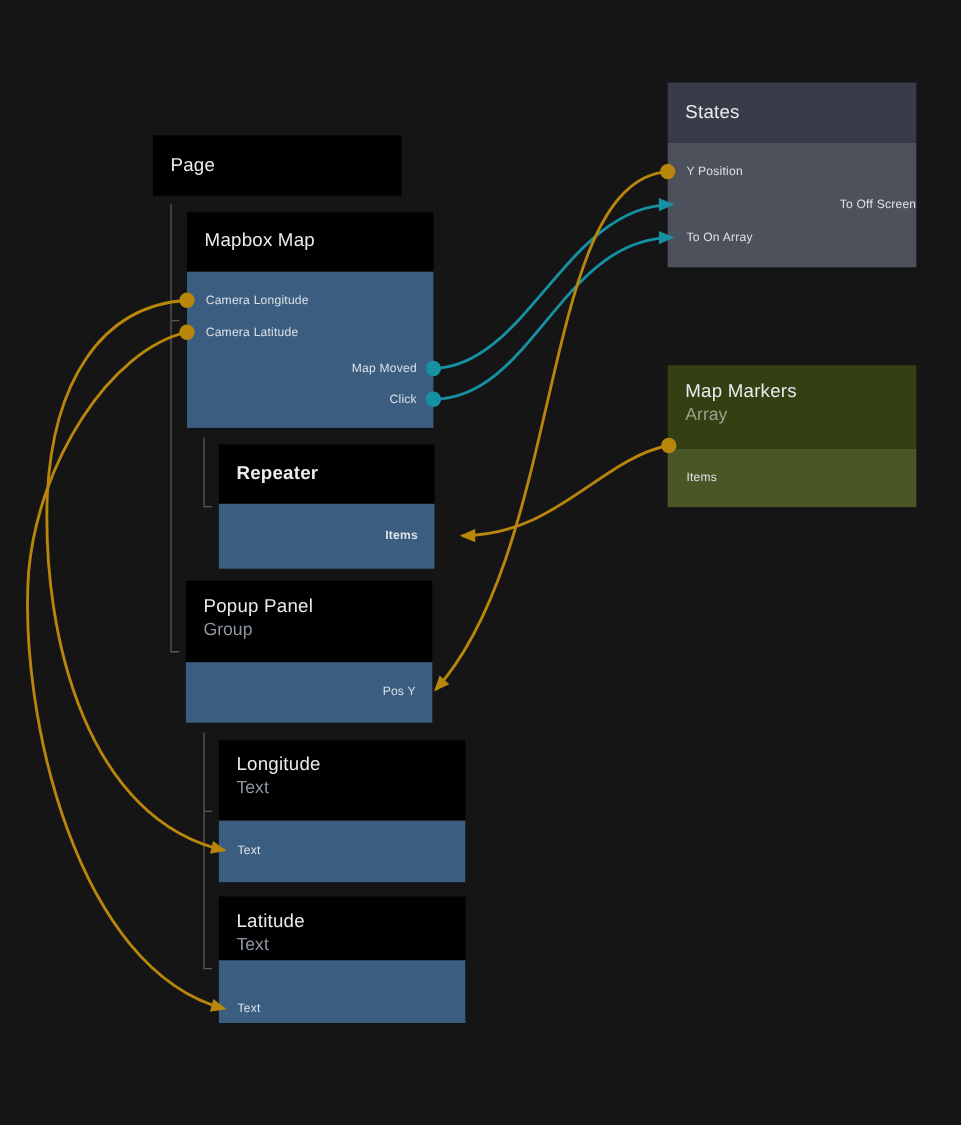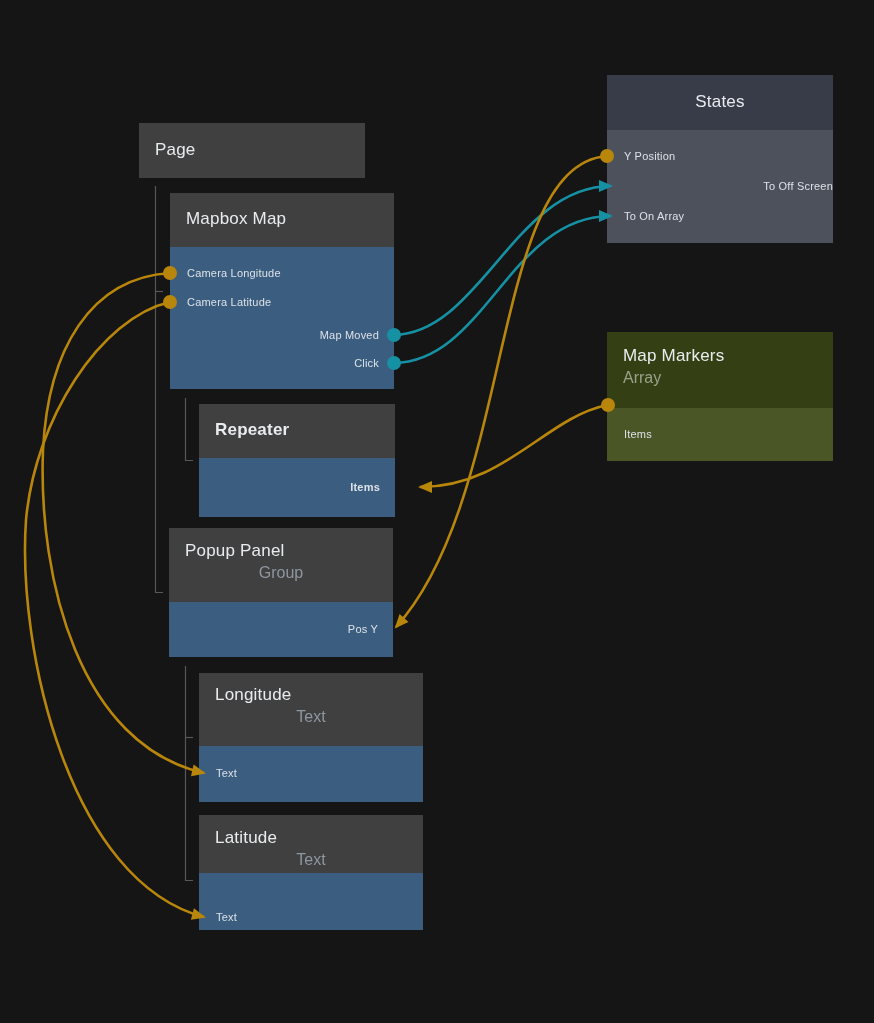--- a/index.html
+++ b/index.html
@@ -4,23 +4,23 @@
 <style>
   html,body{margin:0;padding:0;background:#151515;}
   body{width:874px;height:1023px;position:relative;overflow:hidden;
        font-family:"Liberation Sans", sans-serif;}
   #stage{position:absolute;inset:0;}
   .node{position:absolute;box-sizing:border-box;}
   .node-header{position:relative;box-sizing:border-box;padding:0 16px;}
   .node-body{position:relative;box-sizing:border-box;}
   .node-title{color:#e9ecef;font-size:17px;letter-spacing:.2px;display:block;}
   .node-subtitle{font-size:16px;display:block;margin-top:3px;}
-  .theme-blue .node-header{background:#404040;}
+  .theme-blue .node-header{background:#000000;}
   .theme-blue .node-body{background:#3b5d80;}
-  .theme-blue .node-subtitle{color:#8e96a0;text-align:center;}
+  .theme-blue .node-subtitle{color:#8e96a0;}
   .theme-gray .node-header{background:#373c48;}
   .theme-gray .node-body{background:#4d515c;}
   .theme-green .node-header{background:#344013;}
   .theme-green .node-body{background:#4a5626;}
   .theme-green .node-subtitle{color:#99a18a;}
   .port{position:absolute;left:0;right:0;height:22px;line-height:22px;
         color:#dce1e6;font-size:11px;letter-spacing:.2px;}
   .port-left{text-align:left;padding-left:17px;}
   .port-right{text-align:right;padding-right:15px;}
   svg#overlay{position:absolute;left:0;top:0;}
@@ -40,21 +40,21 @@
       <div class="node-header" style="height: 54px; padding-top: 16px;">
         <span class="node-title">Mapbox Map</span>
       </div>
       <div class="node-body" style="height: 142px;"></div>
       <div class="port port-left" style="top: 69px;"><span>Camera Longitude</span></div>
       <div class="port port-left" style="top: 98px;"><span>Camera Latitude</span></div>
       <div class="port port-right" style="top: 131px; padding-left: 12px;"><span>Map Moved</span></div>
       <div class="port port-right" style="top: 159px;"><span>Click</span></div>
     </div>
     <div class="node theme-gray" style="left: 607px; top: 75px; width: 226px;">
-      <div class="node-header" style="height: 55px; padding-top: 17px; text-align: center;">
+      <div class="node-header" style="height: 55px; padding-top: 17px;">
         <span class="node-title">States</span>
       </div>
       <div class="node-body" style="height: 113px;"></div>
       <div class="port port-left" style="top: 70px;"><span>Y Position</span></div>
       <div class="port port-left" style="top: 100px; text-align: right;"><span>To Off Screen</span></div>
       <div class="port port-left" style="top: 130px;"><span>To On Array</span></div>
     </div>
     <div class="node theme-green" style="left: 607px; top: 303px; width: 226px; margin-top: 29px;">
       <div class="node-header" style="height: 76px; padding-top: 14px;">
         <span class="node-title">Map Markers</span>

